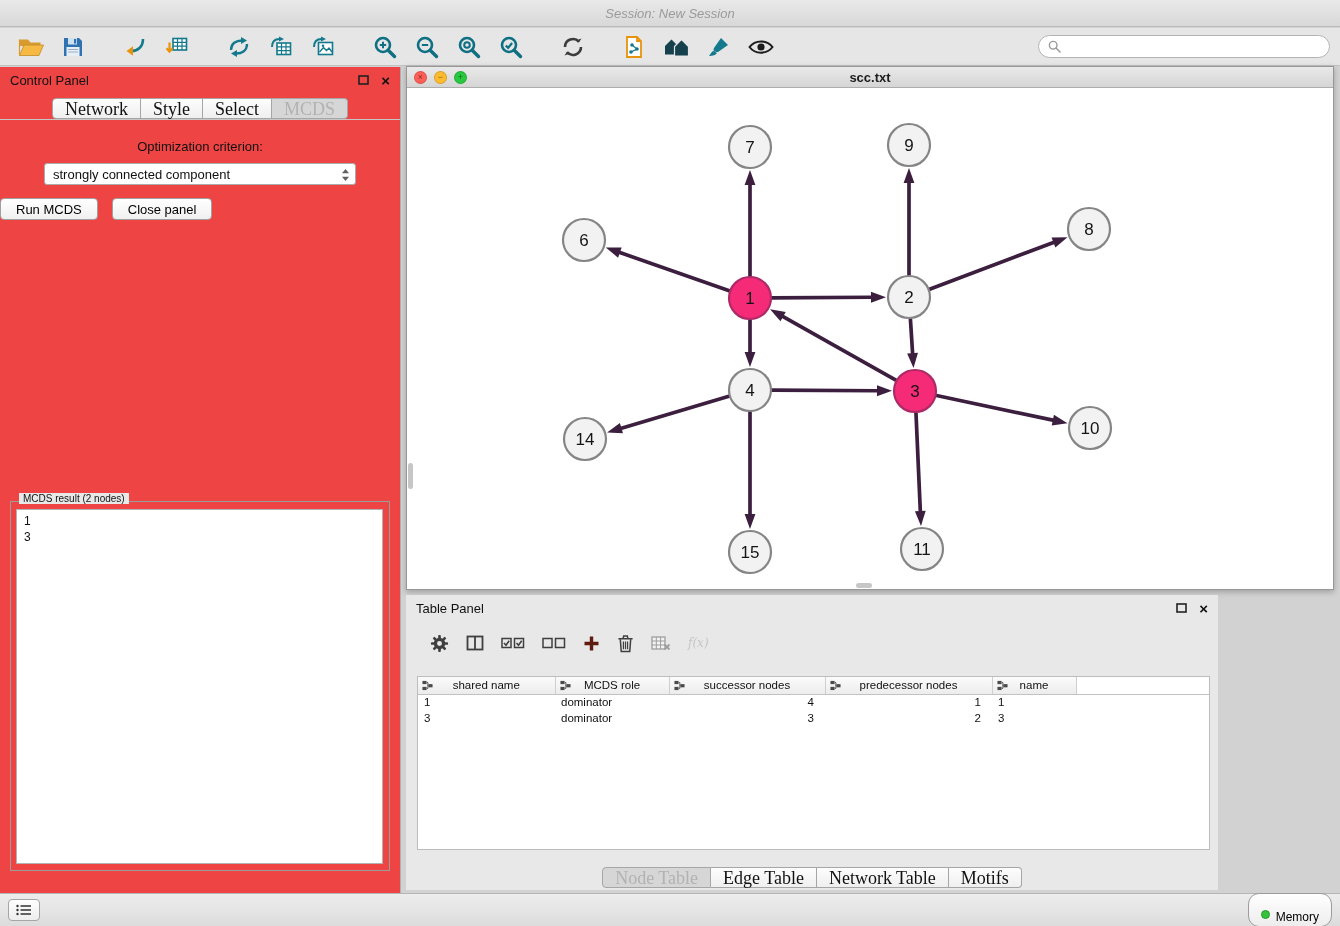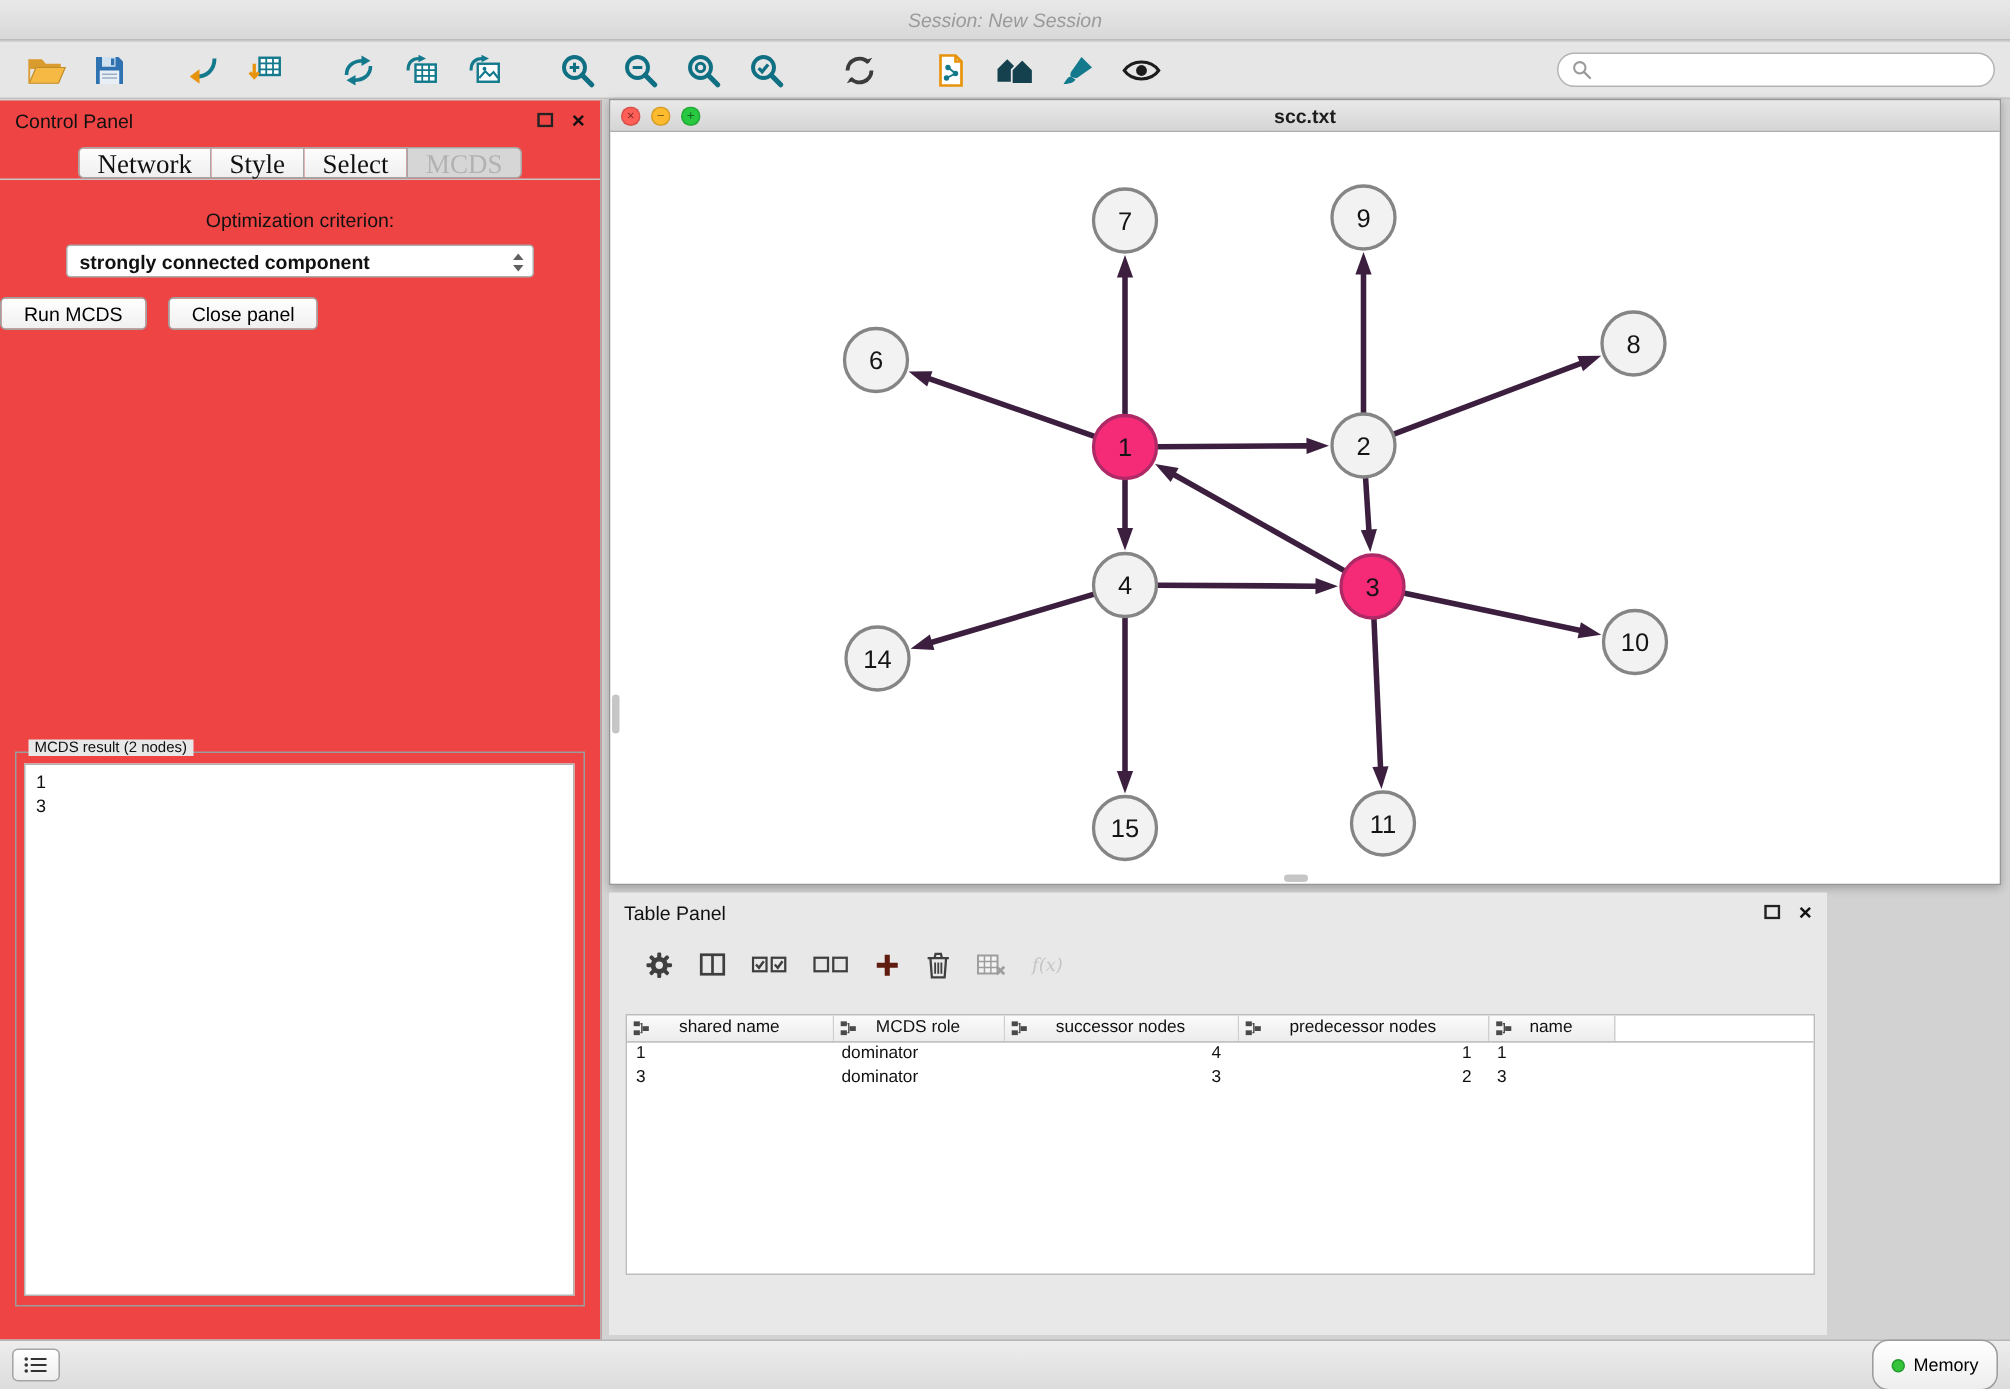--- a/index.html
+++ b/index.html
@@ -32,21 +32,21 @@
   .close-btn { font-size:15px; font-weight:bold; color:#111; background:none; border:none; line-height:1; }
   .cp-tabs { display:flex; justify-content:center; padding-top:5px; border-bottom:1px solid #c6c6c6; }
   .seg-tab { font-family:Liberation Serif, serif; font-size:18px; height:21px; padding:0 12px;
     background:linear-gradient(#fdfdfd,#efefef); border:1px solid #a6a6a6; border-left-width:0; color:#111; }
   .seg-tab:first-child { border-left-width:1px; border-radius:4px 0 0 4px; }
   .seg-tab:last-child { border-radius:0 4px 4px 0; }
   .seg-tab.active { background:#d6d6d6; }
   .seg-tab.disabled { color:#b2b2b2; }
   .opt-label { text-align:center; font-size:13px; margin-top:19px; }
   .opt-select { margin:9px auto 0; width:312px; height:22px; background:#fff; border:1px solid #ababab;
-    border-radius:3px; display:flex; align-items:center; padding:0 8px; font-size:13px; position:relative;font-weight:bold; }
+    border-radius:3px; display:flex; align-items:center; padding:0 8px; font-size:13px; position:relative; }
   .opt-select .stepper { position:absolute; right:5px; top:4px; }
   .cp-buttons { display:flex; justify-content:flex-start; gap:14px; margin-top:13px; }
   .cp-btn { font-family:inherit; font-size:13px; height:22px; padding:0 15px;
     background:linear-gradient(#ffffff,#f0f0f0); border:1px solid #a0a0a0; border-radius:4px; }
   .result-group { position:absolute; left:10px; right:10px; top:434px; height:370px;
     border:1px solid #9c9c9c; }
   .result-legend { position:absolute; top:-9px; left:8px; background:#e8e8e8; padding:0 4px; font-size:10px; }
   .result-list { position:absolute; left:5px; right:6px; top:7px; bottom:6px; background:#fff;
     border:1px solid #b2b2b2; font-size:12px; line-height:16px; padding:3px 7px; overflow:auto; }
 
@@ -80,21 +80,21 @@
   td.num { text-align:right; padding-right:11px; }
   .tp-tabs { position:absolute; top:272px; left:0; right:0; display:flex; justify-content:center; }
 
   
   #status-bar { position:absolute; left:0; right:0; bottom:0; height:33px;
     background:linear-gradient(#ededed,#dcdcdc); border-top:1px solid #b6b6b6;
     display:flex; align-items:center; padding:0 8px; }
   .menu-btn { width:32px; height:22px; border:1px solid #a5a5a5; border-radius:4px;
     background:linear-gradient(#ffffff,#ededed); display:flex; align-items:center; justify-content:center; }
   .memory-btn { margin-left:auto; height:16px; border:1px solid #9c9c9c; border-radius:11px;
-    background:linear-gradient(#ffffff,#ededed); display:flex; align-items:center; gap:6px; padding:16px 12px;
+    background:linear-gradient(#ffffff,#ededed); display:flex; align-items:flex-start; gap:6px; padding:16px 12px;
     font-size:12px; font-family:inherit; }
   .memory-dot { width:9px; height:9px; border-radius:50%; background:#35c33c; border:1px solid #249b2b; }
 </style>
 </head>
 <body>
 
 <div id="titlebar">
   <span>Session: New Session</span>
 </div>
 
@@ -536,20 +536,26 @@
             <td>dominator</td>
             <td class="num">3</td>
             <td class="num">2</td>
             <td>3</td>
             <td></td>
           </tr>
         </tbody>
     </table>
   </div>
 
+  <div class="tp-tabs">
+      <button class="seg-tab active disabled">Node Table</button>
+      <button class="seg-tab">Edge Table</button>
+      <button class="seg-tab">Network Table</button>
+      <button class="seg-tab">Motifs</button>
+    </div>
 </div>
 
 <div id="status-bar">
   <button class="menu-btn">
     <svg width="16" height="12" viewBox="0 0 16 12">
       <circle cx="1.5" cy="2" r="1.2" fill="#333"></circle>
       <circle cx="1.5" cy="6" r="1.2" fill="#333"></circle>
       <circle cx="1.5" cy="10" r="1.2" fill="#333"></circle>
       <path d="M4.5 2 H15 M4.5 6 H15 M4.5 10 H15" stroke="#333" stroke-width="1.4"></path>
     </svg>

